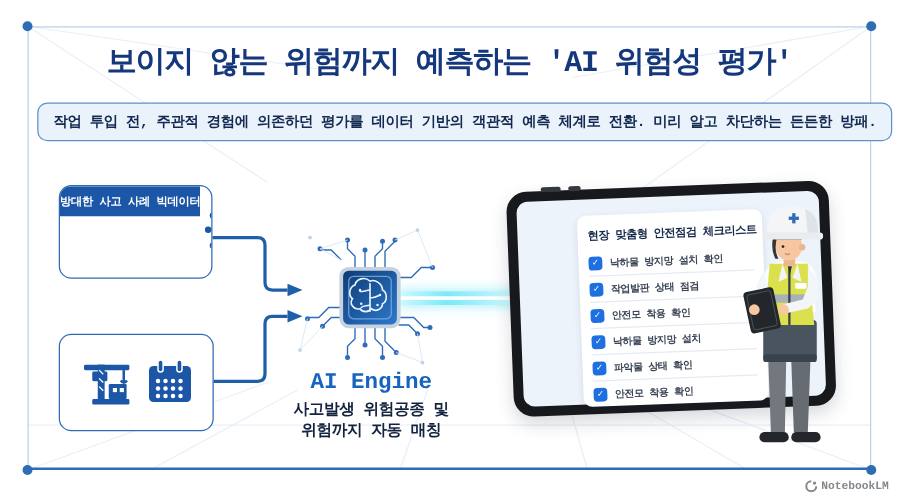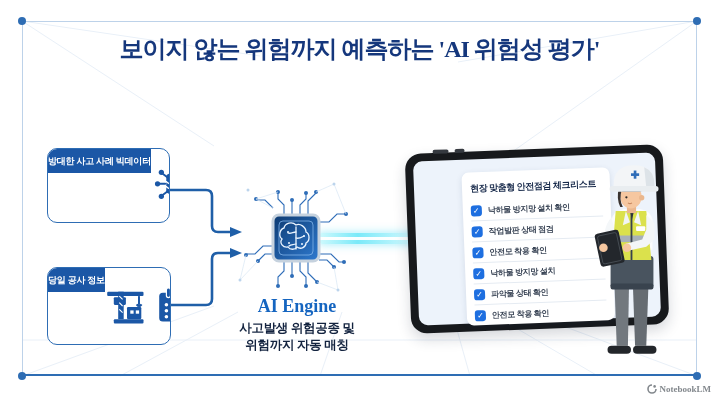--- a/index.html
+++ b/index.html
@@ -1,17 +1,17 @@
 <!DOCTYPE html>
 <html><head>
 <meta charset="utf-8">
 <style>
   html,body{margin:0;padding:0;background:#fff;}
   .canvas{position:relative;width:719px;height:401px;background:#ffffff;overflow:hidden;
-          font-family:Liberation Serif, serif;}
+          font-family:Liberation Mono, monospace;}
   .abs{position:absolute;}
 
   
   .bg-grid{left:0;top:0;width:719px;height:401px;z-index:0;}
 
   
   .frame{left:22px;top:21px;width:675px;height:355px;border:1px solid #bdd2e9;
          border-bottom:2px solid #2e6db4;z-index:1;box-sizing:border-box;}
   .corner-dot{width:8px;height:8px;border-radius:50%;background:#2e6db4;z-index:2;}
 
@@ -84,20 +84,21 @@
     </g>
   </svg>
 
   <div class="abs frame"></div>
   <div class="abs corner-dot" style="left:18px;top:17px;"></div>
   <div class="abs corner-dot" style="left:693px;top:17px;"></div>
   <div class="abs corner-dot" style="left:18px;top:372px;"></div>
   <div class="abs corner-dot" style="left:693px;top:372px;"></div>
 
   <div class="abs title">보이지 않는 위험까지 예측하는 'AI 위험성 평가'</div>
+  <div class="abs subtitle-box">작업 투입 전, 주관적 경험에 의존하던 평가를 데이터 기반의 객관적 예측 체계로 전환. 미리 알고 차단하는 든든한 방패.</div>
 
   <div class="abs input-box" id="input-box-1">
     <div class="hdr">방대한 사고 사례 빅데이터</div>
     <div class="bod">
       <svg width="48" height="40" viewBox="0 0 44 36">
         <g stroke="#1b57a6" stroke-width="1.8" stroke-linecap="round">
           <line x1="8" y1="16" x2="13" y2="16"></line>
             <line x1="31" y1="16" x2="36" y2="16"></line>
           <line x1="11" y1="7" x2="15" y2="10"></line>
             <line x1="33" y1="7" x2="29" y2="10"></line>
@@ -121,21 +122,20 @@
         </g>
         <g stroke="#ffffff" stroke-width="1.2" fill="none">
           <path d="M14 13.5a8 3 0 0 0 16 0"></path>
             <path d="M14 18a8 3 0 0 0 16 0"></path>
         </g>
       </svg>
     </div>
   </div>
 
   <div class="abs input-box" id="input-box-2">
-    <div class="hdr">당일 공사 정보</div>
     <div class="bod">
       <svg width="44" height="38" viewBox="0 0 40 34">
         <g fill="#1b57a6">
           <rect x="2" y="4" width="33" height="4" rx="1"></rect>
           <rect x="12" y="4" width="5" height="25"></rect>
           <rect x="8" y="9" width="11" height="7" rx="1"></rect>
           <rect x="30" y="8" width="1.8" height="8"></rect>
           <path d="M28 16 q3 4 6 0 l-1.5 -1 q-1.5 2 -3 0 z"></path>
           <rect x="20" y="18" width="13" height="11" rx="1"></rect>
           <rect x="8" y="29" width="27" height="4" rx="1"></rect>

